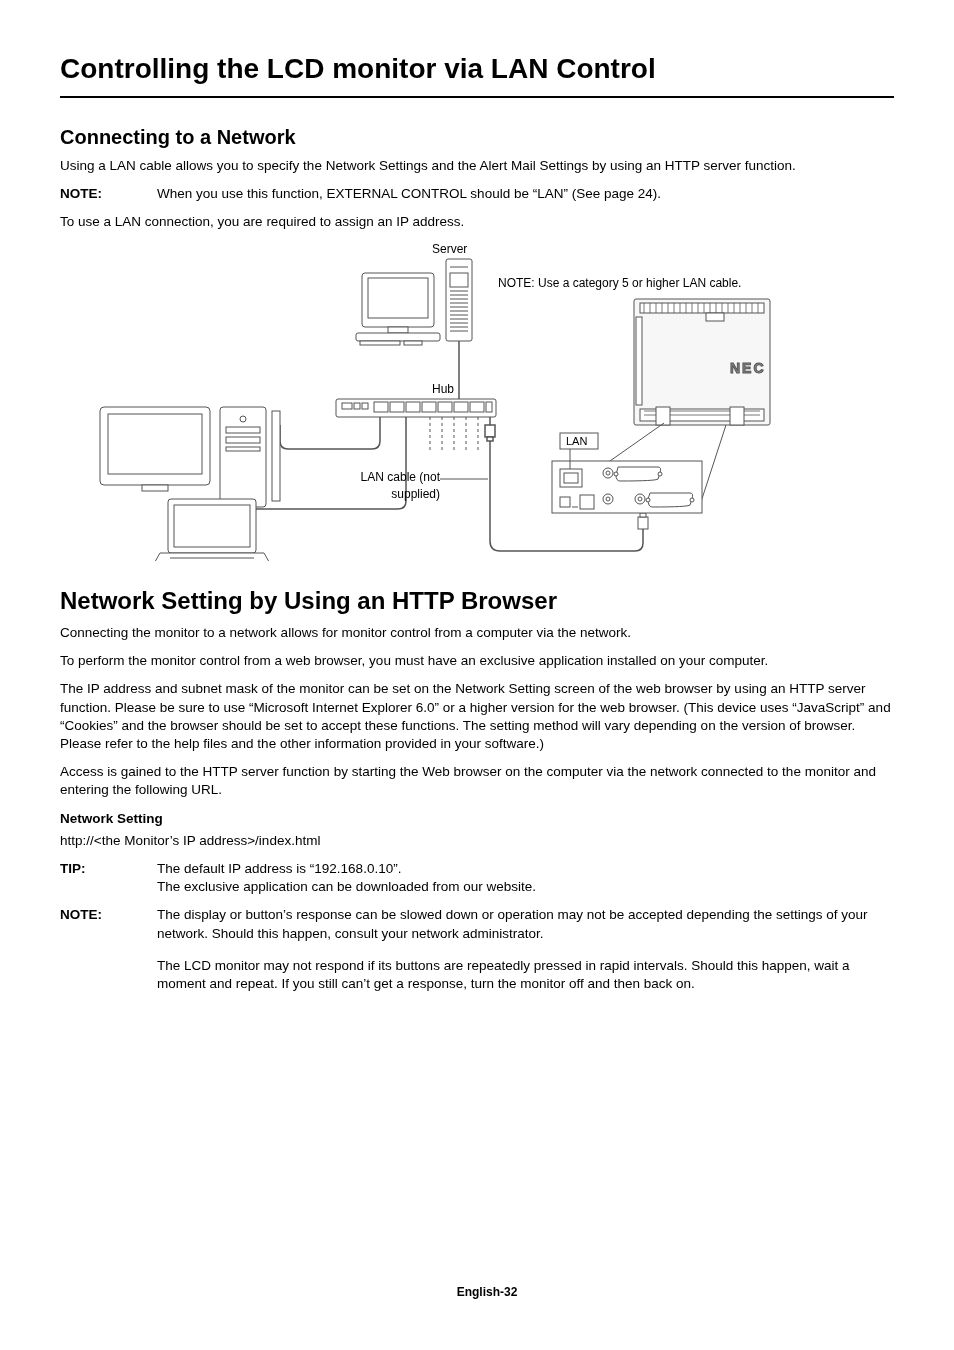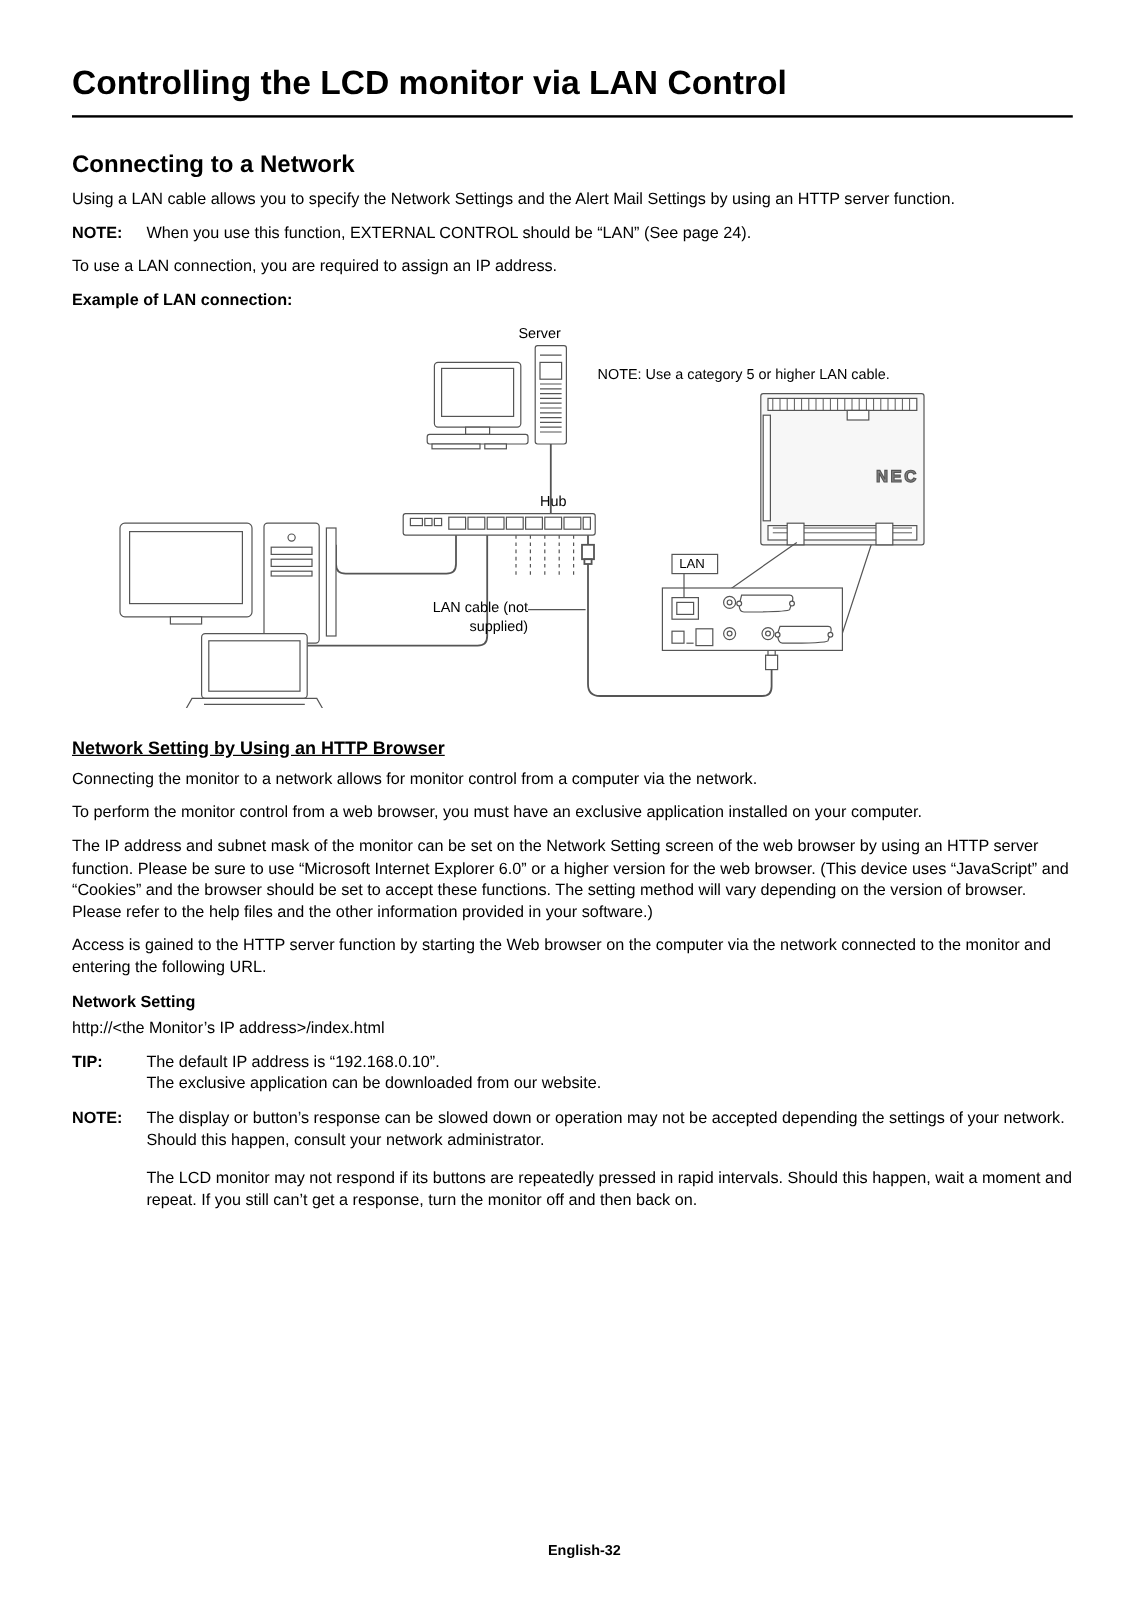--- a/index.html
+++ b/index.html
@@ -29,34 +29,34 @@
     border: none;
     border-top: 2px solid #000;
     margin: 0 0 26px 0;
   }
   h2.section {
     font-size: 20px;
     font-weight: bold;
     margin: 0 0 6px 0;
   }
   h2.section2 {
-    font-size: 15px;
+    font-size: 24px;
     font-weight: bold;
     margin: 24px 0 6px 0;
-    text-decoration: underline;
   }
   h3.subsection {
     font-size: 16px;
     font-weight: bold;
     margin: 6px 0 6px 0;
   }
   p { margin: 4px 0 10px 0; }
   .note-row {
     display: flex;
     margin: 6px 0 10px 0;
+    gap: 35px;
   }
   .note-label {
     font-weight: bold;
     flex: 0 0 62px;
   }
   .note-body { flex: 1; }
   .bold { font-weight: bold; }
   .diagram {
     width: 100%;
     height: 320px;
@@ -92,21 +92,20 @@
 
   <h2 class="section">Connecting to a Network</h2>
   <p>Using a LAN cable allows you to specify the Network Settings and the Alert Mail Settings by using an HTTP server function.</p>
 
   <div class="note-row">
     <div class="note-label">NOTE:</div>
     <div class="note-body">When you use this function, EXTERNAL CONTROL should be “LAN” (See page 24).</div>
   </div>
 
   <p>To use a LAN connection, you are required to assign an IP address.</p>
-  <p class="bold">Example of LAN connection:</p>
 
   <div class="diagram">
     <svg width="834" height="320" viewBox="0 0 834 320">
 
       <g stroke="#555" fill="#fff" stroke-width="1">
         <rect x="386" y="18" width="26" height="82" rx="2"></rect>
         <line x1="390" y1="26" x2="408" y2="26"></line>
         <rect x="390" y="32" width="18" height="14"></rect>
         <line x1="390" y1="50" x2="408" y2="50"></line>
         <line x1="390" y1="54" x2="408" y2="54"></line>
@@ -267,21 +266,21 @@
       </g>
 
       <rect x="500" y="192" width="38" height="16" fill="#fff" stroke="#555" stroke-width="1"></rect>
 
       <line x1="510" y1="208" x2="510" y2="228" stroke="#555" stroke-width="1"></line>
 
       <line x1="380" y1="238" x2="428" y2="238" stroke="#555" stroke-width="1"></line>
     </svg>
 
     <div class="diag-label" style="left:372px; top:0px;">Server</div>
-    <div class="diag-label" style="left:390px; top:140px;text-align:center;">Hub</div>
+    <div class="diag-label" style="left:372px; top:140px;text-align:center;">Hub</div>
     <div class="diag-label" style="left:288px; top:228px; width:92px; text-align:right;">LAN cable (not supplied)</div>
     <div class="diag-label" style="left:438px; top:34px; text-align:left; width:280px;">NOTE: Use a category 5 or higher LAN cable.</div>
     <div class="diag-label" style="left:506px; top:193px; font-size:11px;">LAN</div>
   </div>
 
   <h2 class="section2">Network Setting by Using an HTTP Browser</h2>
 
   <p>Connecting the monitor to a network allows for monitor control from a computer via the network.</p>
   <p>To perform the monitor control from a web browser, you must have an exclusive application installed on your computer.</p>
   <p>The IP address and subnet mask of the monitor can be set on the Network Setting screen of the web browser by using an HTTP server function. Please be sure to use “Microsoft Internet Explorer 6.0” or a higher version for the web browser. (This device uses “JavaScript” and “Cookies” and the browser should be set to accept these functions. The setting method will vary depending on the version of browser. Please refer to the help files and the other information provided in your software.)</p>

